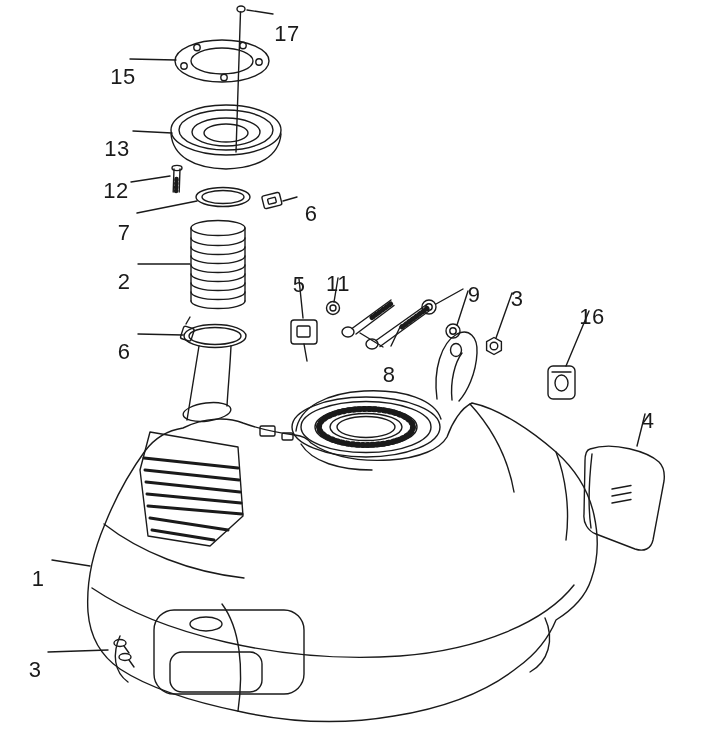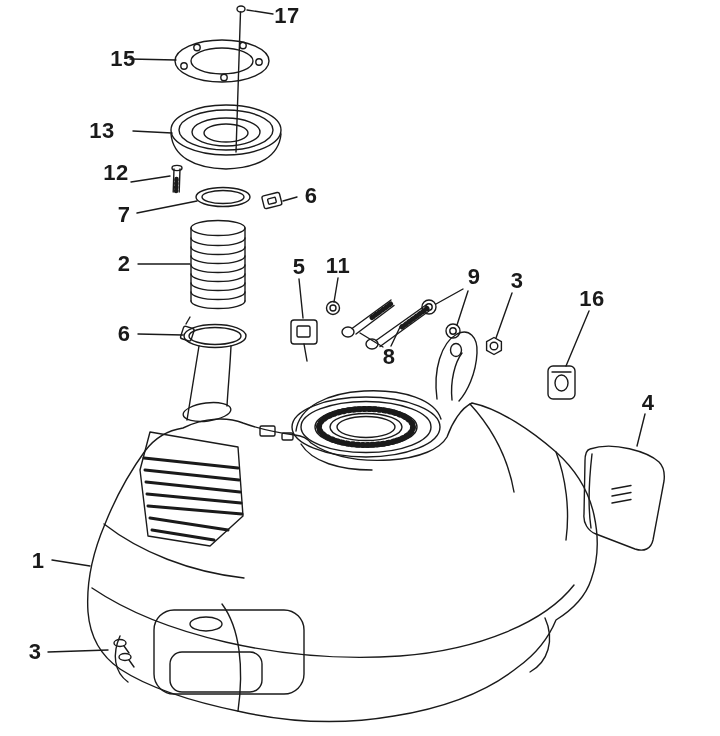--- a/index.html
+++ b/index.html
@@ -6,22 +6,22 @@
   html,body { margin:0; padding:0; background:#e8e8e8; }
   .stage {
     position:relative; width:720px; height:736px; margin:0 auto;
     background:var(--paper); overflow:hidden;
     font-family:"Liberation Sans", sans-serif;
   }
   .stage svg { position:absolute; left:0; top:0; }
   svg * { stroke:var(--ink); fill:none; stroke-width:1.4; stroke-linecap:round; stroke-linejoin:round; }
   .callout {
     position:absolute; transform:translate(-50%,-50%);
-    font-size:22px; font-weight:700; color:var(--ink);
-    letter-spacing:0.5px; white-space:nowrap; user-select:none;
+    font-size:22px; font-weight:400; color:var(--ink);
+    letter-spacing:0.5px; white-space:nowrap; user-select:none;margin-top:18px;
   }
 </style>
 </head>
 <body>
 
 <div class="stage">
 
   <svg width="720" height="736" viewBox="0 0 720 736">
 
     <g>
@@ -226,19 +226,19 @@
   <div class="callout" style="left:35px;top:652px">3</div>
   <div class="callout" style="left:648px;top:403px">4</div>
   <div class="callout" style="left:299px;top:267px">5</div>
   <div class="callout" style="left:124px;top:334px">6</div>
   <div class="callout" style="left:124px;top:215px">7</div>
   <div class="callout" style="left:389px;top:357px">8</div>
   <div class="callout" style="left:474px;top:277px">9</div>
   <div class="callout" style="left:517px;top:281px">3</div>
   <div class="callout" style="left:338px;top:266px">11</div>
   <div class="callout" style="left:116px;top:173px">12</div>
-  <div class="callout" style="left:102px;top:131px">13</div>
+  <div class="callout" style="left:117px;top:131px">13</div>
   <div class="callout" style="left:311px;top:196px">6</div>
   <div class="callout" style="left:123px;top:59px">15</div>
   <div class="callout" style="left:592px;top:299px">16</div>
   <div class="callout" style="left:287px;top:16px">17</div>
 
 </div>
 
 </body></html>

